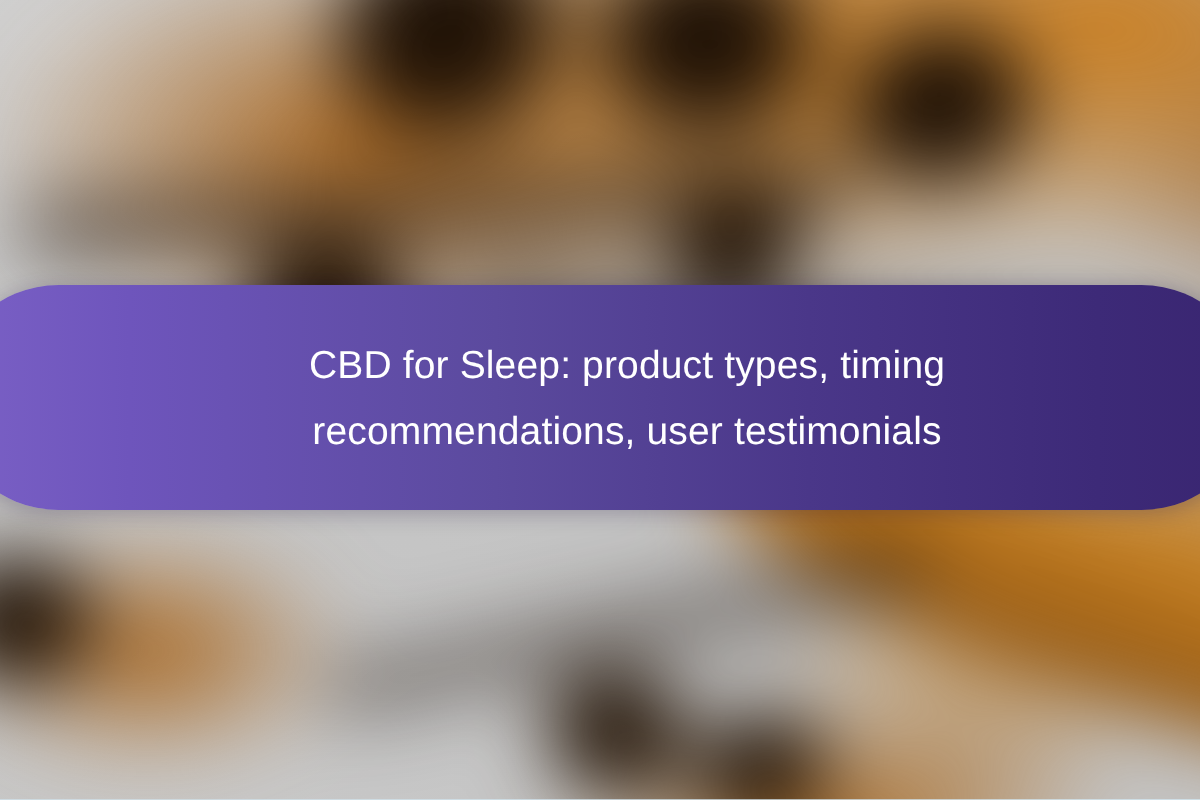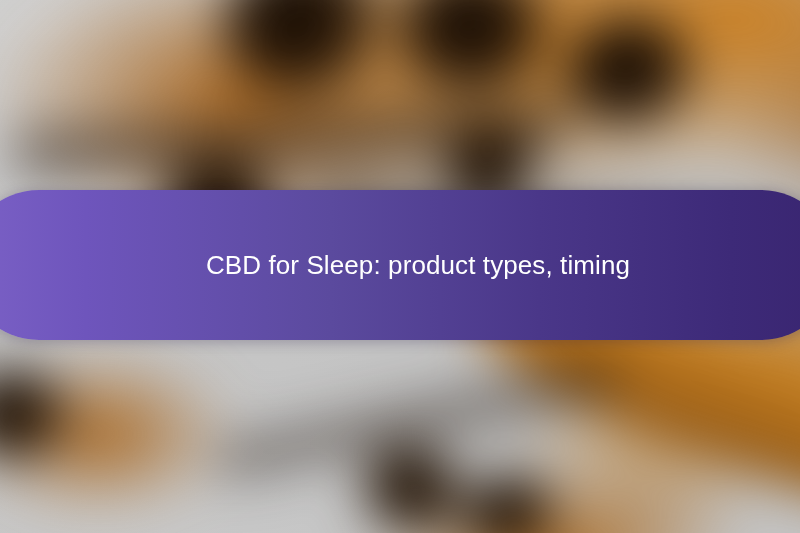--- a/index.html
+++ b/index.html
@@ -157,16 +157,17 @@
       <div class="core c5"></div>
       <div class="core c6"></div>
       <div class="core c7"></div>
       <div class="core c8"></div>
     </div>
   </div>
 
   <div class="banner">
     <div class="banner-title">
       <div>CBD for Sleep: product types, timing</div>
+      <div>recommendations, user testimonials</div>
     </div>
   </div>
 
 </div>
 
 </body></html>

